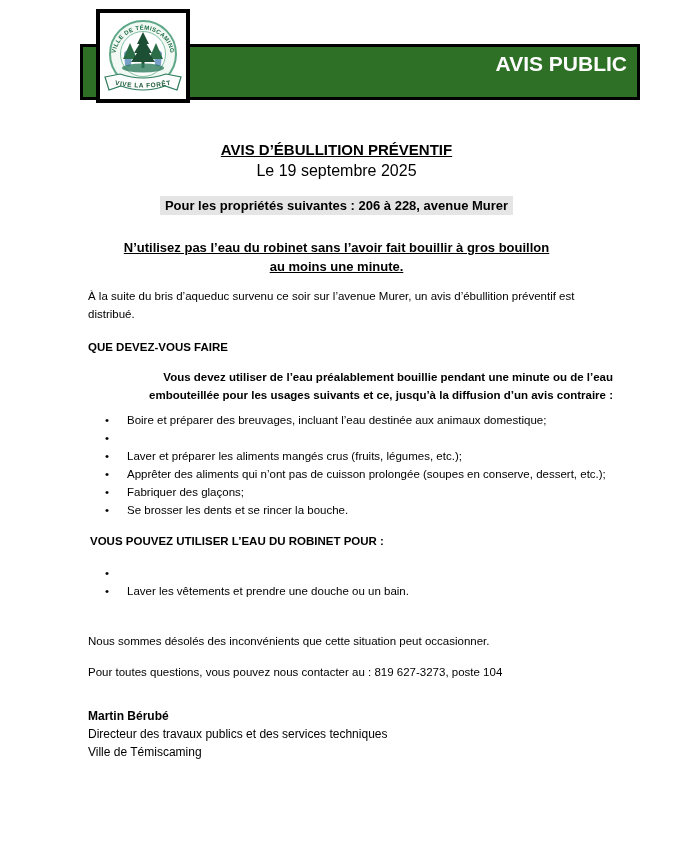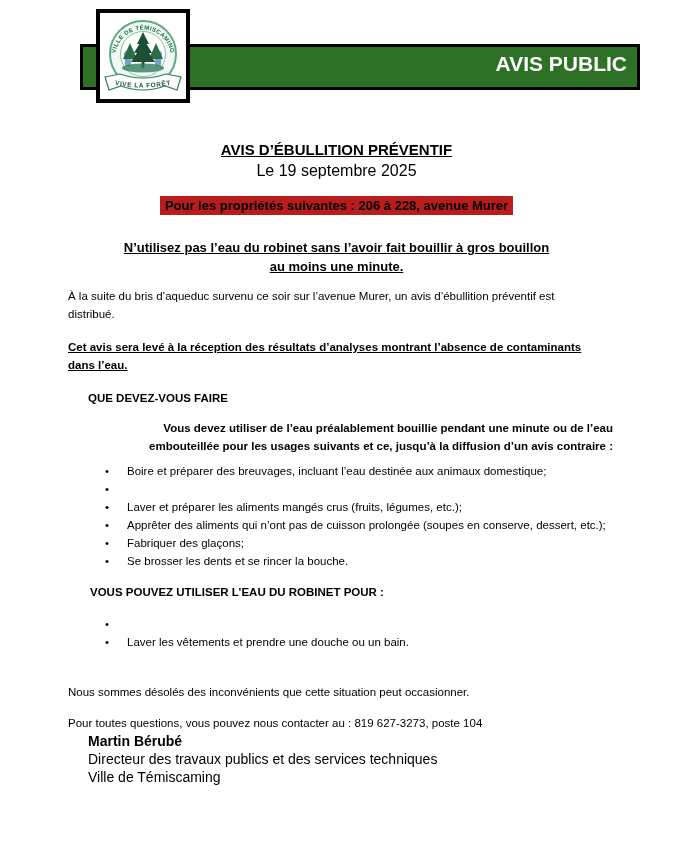--- a/index.html
+++ b/index.html
@@ -2,52 +2,52 @@
 <html><head>
 <meta charset="utf-8">
 <style>
   html,body{margin:0;padding:0;background:#fff;}
   .page{
     position:relative;width:673px;height:863px;background:#ffffff;
     font-family:"Liberation Sans",sans-serif;color:#000;overflow:hidden;
   }
   
   .banner{
-    position:absolute;left:80px;top:44px;width:560px;height:46px;
+    position:absolute;left:80px;top:44px;width:560px;height:56px;
     box-sizing:border-box;border:3px solid #000;background:#2d7026;
     color:#fff;font-weight:bold;font-size:21px;line-height:34px;
     text-align:right;padding-right:10px;z-index:1;
   }
   .logo-box{
     position:absolute;left:96px;top:9px;width:94px;height:94px;
     box-sizing:border-box;border:4px solid #000;background:#fff;z-index:2;
   }
   .logo-box svg{display:block;}
   
   .content{position:absolute;left:0;top:0;width:673px;height:641px;padding-top:140px;box-sizing:border-box;}
   .content > *{margin:0;}
   .doc-title{font-size:15px;font-weight:bold;text-decoration:underline;text-align:center;line-height:20px;}
   .doc-date{font-size:16px;text-align:center;line-height:18px;margin-top:2px;}
   .highlight-row{text-align:center;margin-top:15px;line-height:19px;}
-  .highlight-row span{background:#b91c1c;font-weight:bold;font-size:13px;padding:2px 5px;}
+  .highlight-row span{background:#e5e5e5;font-weight:bold;font-size:13px;padding:2px 5px;}
   .warning{font-size:13px;font-weight:bold;text-decoration:underline;text-align:center;
            white-space:pre-line;line-height:19px;margin-top:23px;}
-  .para{font-size:11.5px;line-height:18px;margin-left:68px;margin-right:60px;white-space:pre-line;}
+  .para{font-size:11.5px;line-height:18px;margin-left:88px;margin-right:60px;white-space:pre-line;}
   .p-intro{margin-top:11px;}
   .p-levee{margin-top:15px;font-weight:bold;text-decoration:underline;}
   .sec-heading{font-size:11.5px;font-weight:bold;line-height:18px;margin-left:88px;margin-top:15px;}
   .sec-intro{margin-top:12px;font-weight:bold;text-align:right;}
   .sec2-heading{margin-left:90px;margin-top:13px;}
   ul.blist{list-style:none;padding:0;margin:7px 40px 0 105px;font-size:11.5px;line-height:18px;}
   ul.blist li{display:flex;}
   ul.blist .marker{width:22px;flex:0 0 22px;}
   ul.blist2{margin-top:14px;}
   .apology{margin-top:32px;}
   .contact{margin-top:13px;}
-  .signature{margin-left:88px;font-size:14px;line-height:18px;}
+  .signature{margin-left:88px;margin-top:26px;font-size:12px;line-height:18px;}
   .signature .sig-name{font-weight:bold;}
 </style>
 </head>
 <body>
 
 <div class="page">
 
   <div class="banner">
     <span>AVIS PUBLIC</span>
   </div>
@@ -94,22 +94,20 @@
     <div class="highlight-row">
       <span>Pour les propriétés suivantes : 206 à 228, avenue Murer</span>
     </div>
 
     <div class="warning">N’utilisez pas l’eau du robinet sans l’avoir fait bouillir à gros bouillon
 au moins une minute.</div>
 
     <p class="para p-intro">À la suite du bris d’aqueduc survenu ce soir sur l’avenue Murer, un avis d’ébullition préventif est
 distribué.</p>
 
-    <p class="para p-levee">Cet avis sera levé à la réception des résultats d’analyses montrant l’absence de contaminants
-dans l’eau.</p>
 
     <div class="sec-heading">QUE DEVEZ-VOUS FAIRE</div>
 
     <p class="para sec-intro">Vous devez utiliser de l’eau préalablement bouillie pendant une minute ou de l’eau
 embouteillée pour les usages suivants et ce, jusqu’à la diffusion d’un avis contraire :</p>
 
     <ul class="blist">
       <li>
         <span class="marker">•</span>
         <span>Boire et préparer des breuvages, incluant l’eau destinée aux animaux domestique;</span>

